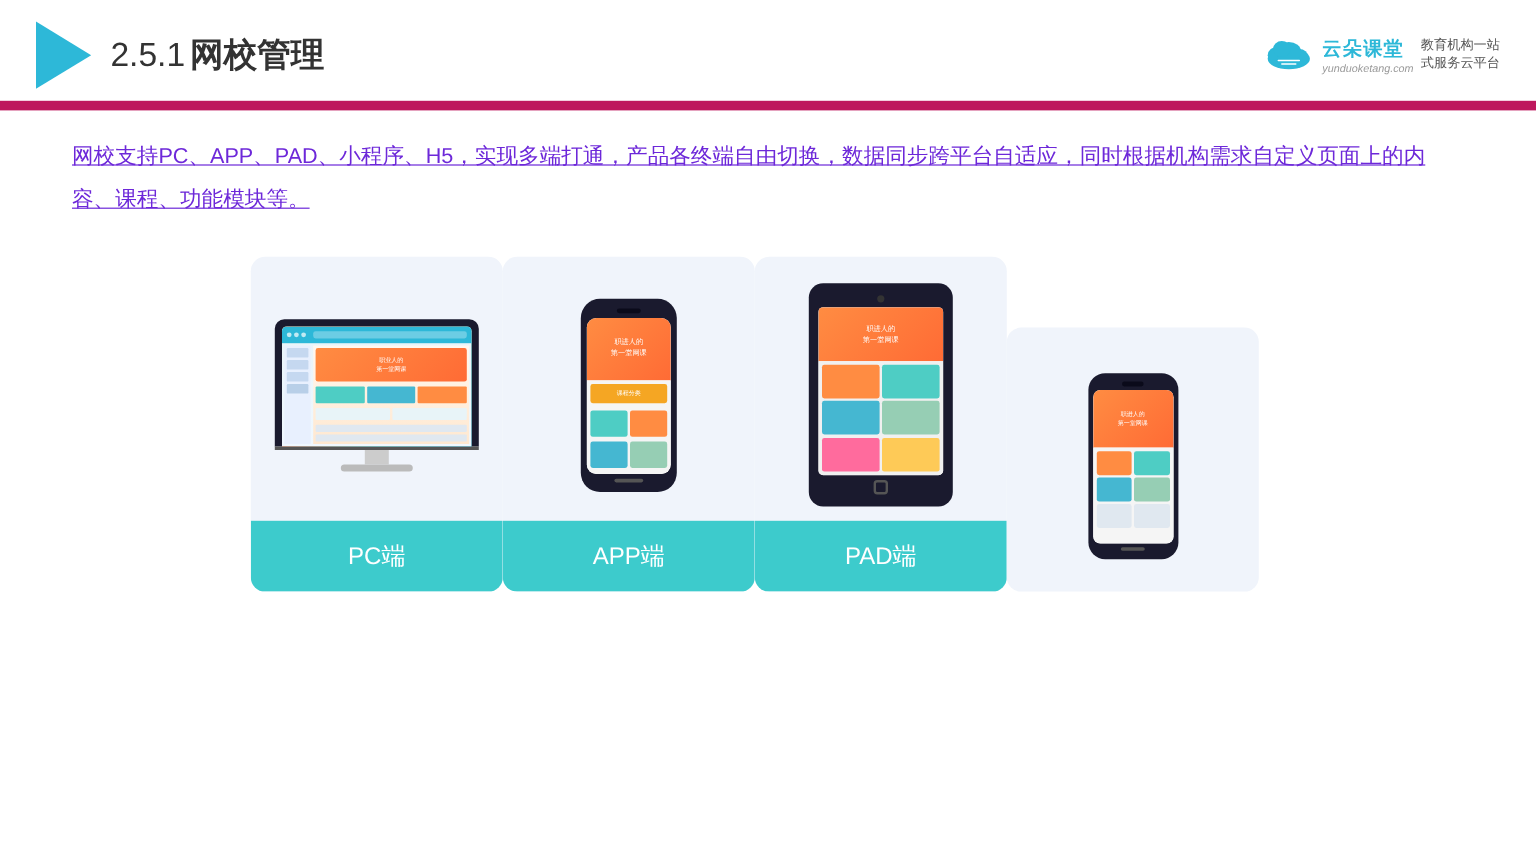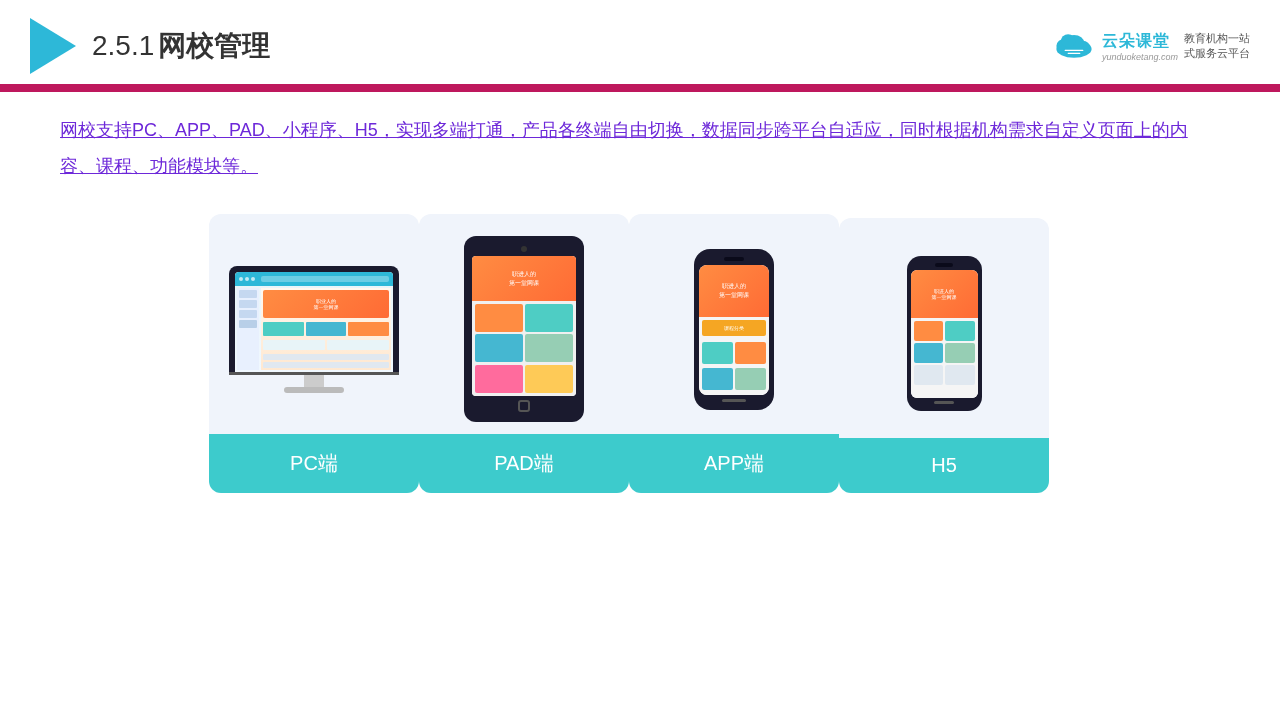--- a/index.html
+++ b/index.html
@@ -442,45 +442,20 @@
         <div style="height:3px;background:#555;"></div>
         <div class="monitor-neck"></div>
         <div class="monitor-base"></div>
       </div>
     </div>
     <div class="card-label">PC端</div>
   </div>
 
   <div class="card">
     <div class="card-image-area">
-      <div class="ipad-mockup">
-        <div class="ipad-outer">
-          <div class="ipad-camera"></div>
-          <div class="ipad-screen">
-            <div class="ipad-screen-top">
-              <div style="color:white;font-size:6px;text-align:center;">职进人的<br>第一堂网课</div>
-            </div>
-            <div class="ipad-screen-grid">
-              <div class="ipad-grid-item"></div>
-              <div class="ipad-grid-item"></div>
-              <div class="ipad-grid-item"></div>
-              <div class="ipad-grid-item"></div>
-              <div class="ipad-grid-item"></div>
-              <div class="ipad-grid-item"></div>
-            </div>
-          </div>
-          <div class="ipad-home-btn"></div>
-        </div>
-      </div>
-    </div>
-    <div class="card-label">PAD端</div>
-  </div>
-
-  <div class="card">
-    <div class="card-image-area">
       <div class="phone-mockup">
         <div class="phone-outer">
           <div class="phone-notch"></div>
           <div class="phone-screen">
             <div class="phone-screen-top">
               <div class="phone-screen-top-text">职进人的<br>第一堂网课</div>
             </div>
             <div class="phone-screen-bottom">
               <div style="width:100%;height:16px;background:#f5a623;border-radius:2px;margin-bottom:2px;display:flex;align-items:center;justify-content:center;">
                 <div style="font-size:5px;color:white;">课程分类</div>
@@ -489,20 +464,45 @@
               <div class="phone-card-item" style="background:#ff8c42;"></div>
               <div class="phone-card-item" style="background:#45b7d1;"></div>
               <div class="phone-card-item" style="background:#96ceb4;"></div>
             </div>
           </div>
           <div class="phone-home-indicator"></div>
         </div>
       </div>
     </div>
     <div class="card-label">APP端</div>
+  </div>
+
+  <div class="card">
+    <div class="card-image-area">
+      <div class="ipad-mockup">
+        <div class="ipad-outer">
+          <div class="ipad-camera"></div>
+          <div class="ipad-screen">
+            <div class="ipad-screen-top">
+              <div style="color:white;font-size:6px;text-align:center;">职进人的<br>第一堂网课</div>
+            </div>
+            <div class="ipad-screen-grid">
+              <div class="ipad-grid-item"></div>
+              <div class="ipad-grid-item"></div>
+              <div class="ipad-grid-item"></div>
+              <div class="ipad-grid-item"></div>
+              <div class="ipad-grid-item"></div>
+              <div class="ipad-grid-item"></div>
+            </div>
+          </div>
+          <div class="ipad-home-btn"></div>
+        </div>
+      </div>
+    </div>
+    <div class="card-label">PAD端</div>
   </div>
 
 
   <div class="card">
     <div class="card-image-area">
       <div class="mini-phone">
         <div class="mini-phone-outer">
           <div class="mini-phone-notch"></div>
           <div class="mini-phone-screen">
             <div class="mini-phone-top">
@@ -520,16 +520,15 @@
               <div class="mini-bottom-row">
                 <div class="mini-bottom-item"></div>
                 <div class="mini-bottom-item"></div>
               </div>
             </div>
           </div>
           <div class="mini-phone-home"></div>
         </div>
       </div>
     </div>
-    <div class="card-label">H5</div>
   </div>
 
 </div>
 
 </body></html>

